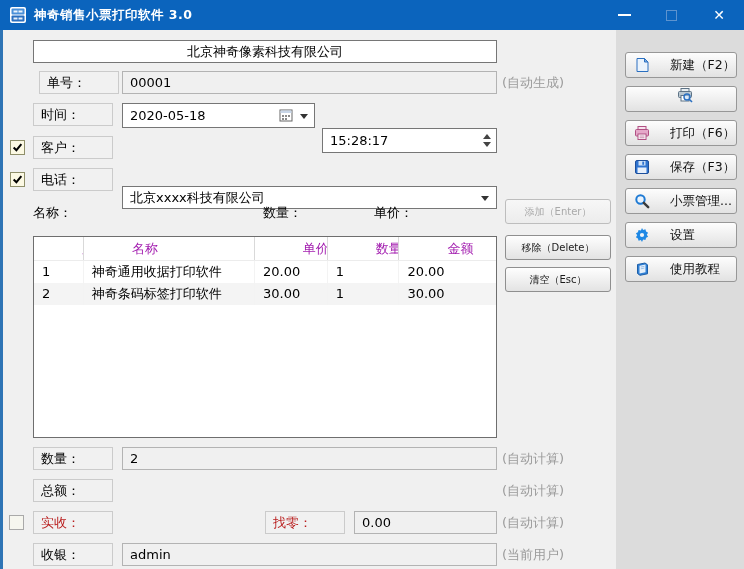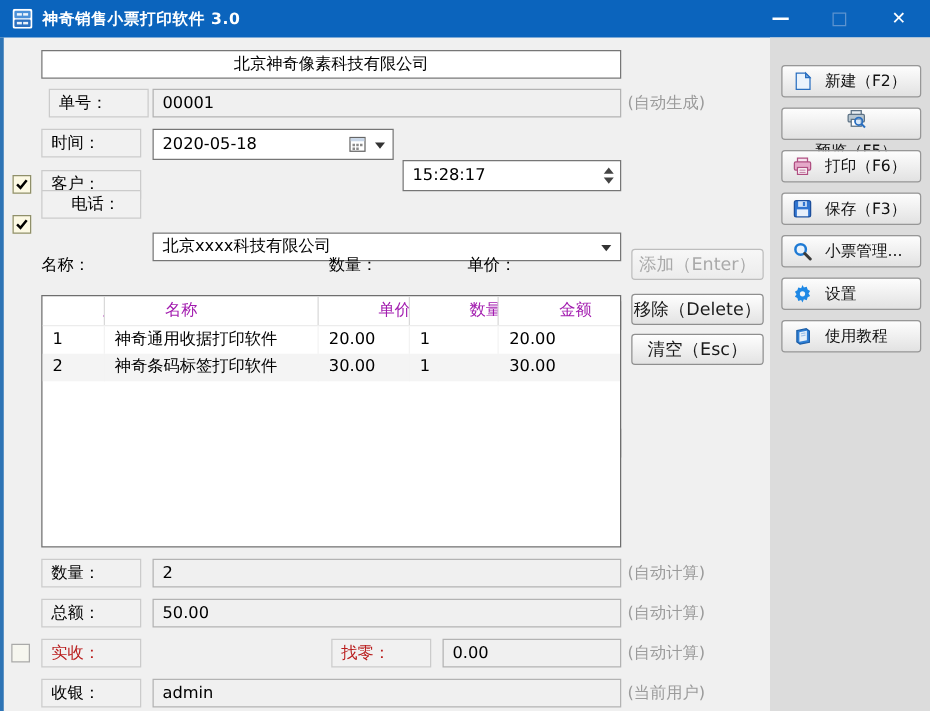--- a/index.html
+++ b/index.html
@@ -40,23 +40,23 @@
   .spin .dn { bottom:5px; border-top:5px solid #444; }
 
   .datefield { position:relative; }
   .datefield .cal { position:absolute; right:20px; top:3px; }
   .datefield .arrow { position:absolute; right:6px; top:10px; width:0; height:0; border-left:4px solid transparent; border-right:4px solid transparent; border-top:5px solid #333; }
 
   .checkbox { width:15px; height:15px; border:1px solid #8f8f6a; background:#fcf9e4; display:flex; align-items:center; justify-content:center; }
   .checkbox.unchecked { border-color:#a9a9a9; background:#f6f6ef; }
 
   
-  .btn { border:1px solid #8f8f8f; border-radius:3px; background:linear-gradient(#fefefe,#e3e3e3); font-size:14px; color:#1a1a1a; display:flex; align-items:center; justify-content:center; font-family:inherit; }
+  .btn { border:1px solid #8f8f8f; border-radius:3px; background:linear-gradient(#fefefe,#e3e3e3); font-size:10px; color:#1a1a1a; display:flex; align-items:center; justify-content:center; font-family:inherit; }
   .btn.disabled { color:#a9a9a9; border-color:#bdbdbd; background:linear-gradient(#f7f7f7,#ececec); }
-  .sbtn { position:absolute; left:625px; width:112px; height:26px; border:1px solid #979797; border-radius:3px; background:linear-gradient(#fdfdfd,#e2e2e2); display:flex; align-items:center; gap:10px; padding-left:8px; font-size:12.5px; color:#111; }
+  .sbtn { position:absolute; left:625px; width:112px; height:26px; border:1px solid #979797; border-radius:3px; background:linear-gradient(#fdfdfd,#e2e2e2); display:flex; align-items:center; gap:20px; padding-left:8px; font-size:12.5px; color:#111; }
   .sbtn .icon { width:16px; height:16px; flex:0 0 16px; }
 
   
   .grid { left:33px; top:236px; width:464px; height:202px; background:#ffffff; border:1px solid #6e6e6e; overflow:hidden; }
   .grid-row { display:flex; width:100%; }
   .grid-head { height:24px; border-bottom:1px solid #ececec; }
   .grid-head .gc { font-size:13px; color:#a21caf; line-height:23px; border-right:1px solid #d9d9d9;padding-left:48px; }
   .grid-body-row { height:22px; }
   .grid-body-row .gc { font-size:13px; line-height:22px; border-right:1px solid #f3f3f3; }
   .grid-body-row.alt { background:#f4f4f4; }
@@ -134,21 +134,21 @@
   <div class="abs ed-field combo" style="left:122px; top:136px; width:375px;">
     <span>北京xxxx科技有限公司</span>
     <span class="arrow"></span>
   </div>
 
   <div class="abs checkbox" style="left:10px; top:172px;">
     <svg width="11" height="11" viewBox="0 0 10 10">
         <polyline points="1.5,5 4,7.5 8.5,2" fill="none" stroke="#000" stroke-width="1.8"></polyline>
       </svg>
   </div>
-  <div class="abs label-box" style="left:33px; top:152px;text-align:center;">电话：</div>
+  <div class="abs label-box" style="left:33px; top:168px;">电话：</div>
   <div class="abs ed-field combo" style="left:122px; top:168px; width:375px;">
     <span>010-53688932</span>
     <span class="arrow"></span>
   </div>
 
   <div class="abs plain-label" style="left:33px; top:201px;">名称：</div>
   <div class="abs ed-field combo" style="left:83px; top:201px; width:173px;">
     <span></span>
     <span class="arrow"></span>
   </div>
@@ -191,21 +191,20 @@
       <div class="gc c3">1</div>
       <div class="gc c4">30.00</div>
     </div>
   </div>
 
   <div class="abs label-box" style="left:33px; top:447px;">数量：</div>
   <div class="abs ro-field" style="left:122px; top:447px; width:375px;">2</div>
   <div class="abs hint" style="left:502px; top:447px;">(自动计算)</div>
 
   <div class="abs label-box" style="left:33px; top:479px;">总额：</div>
-  <div class="abs ro-field" style="left:122px; top:479px; width:375px;">50.00</div>
   <div class="abs hint" style="left:502px; top:479px;">(自动计算)</div>
 
   <div class="abs checkbox unchecked" style="left:9px; top:515px;"></div>
   <div class="abs label-box disabled" style="left:33px; top:511px;">实收：</div>
 
   <div class="abs label-box disabled" style="left:265px; top:511px;">找零：</div>
   <div class="abs ro-field" style="left:354px; top:511px; width:143px;">0.00</div>
   <div class="abs hint" style="left:502px; top:511px;">(自动计算)</div>
 
   <div class="abs label-box" style="left:33px; top:543px;">收银：</div>

